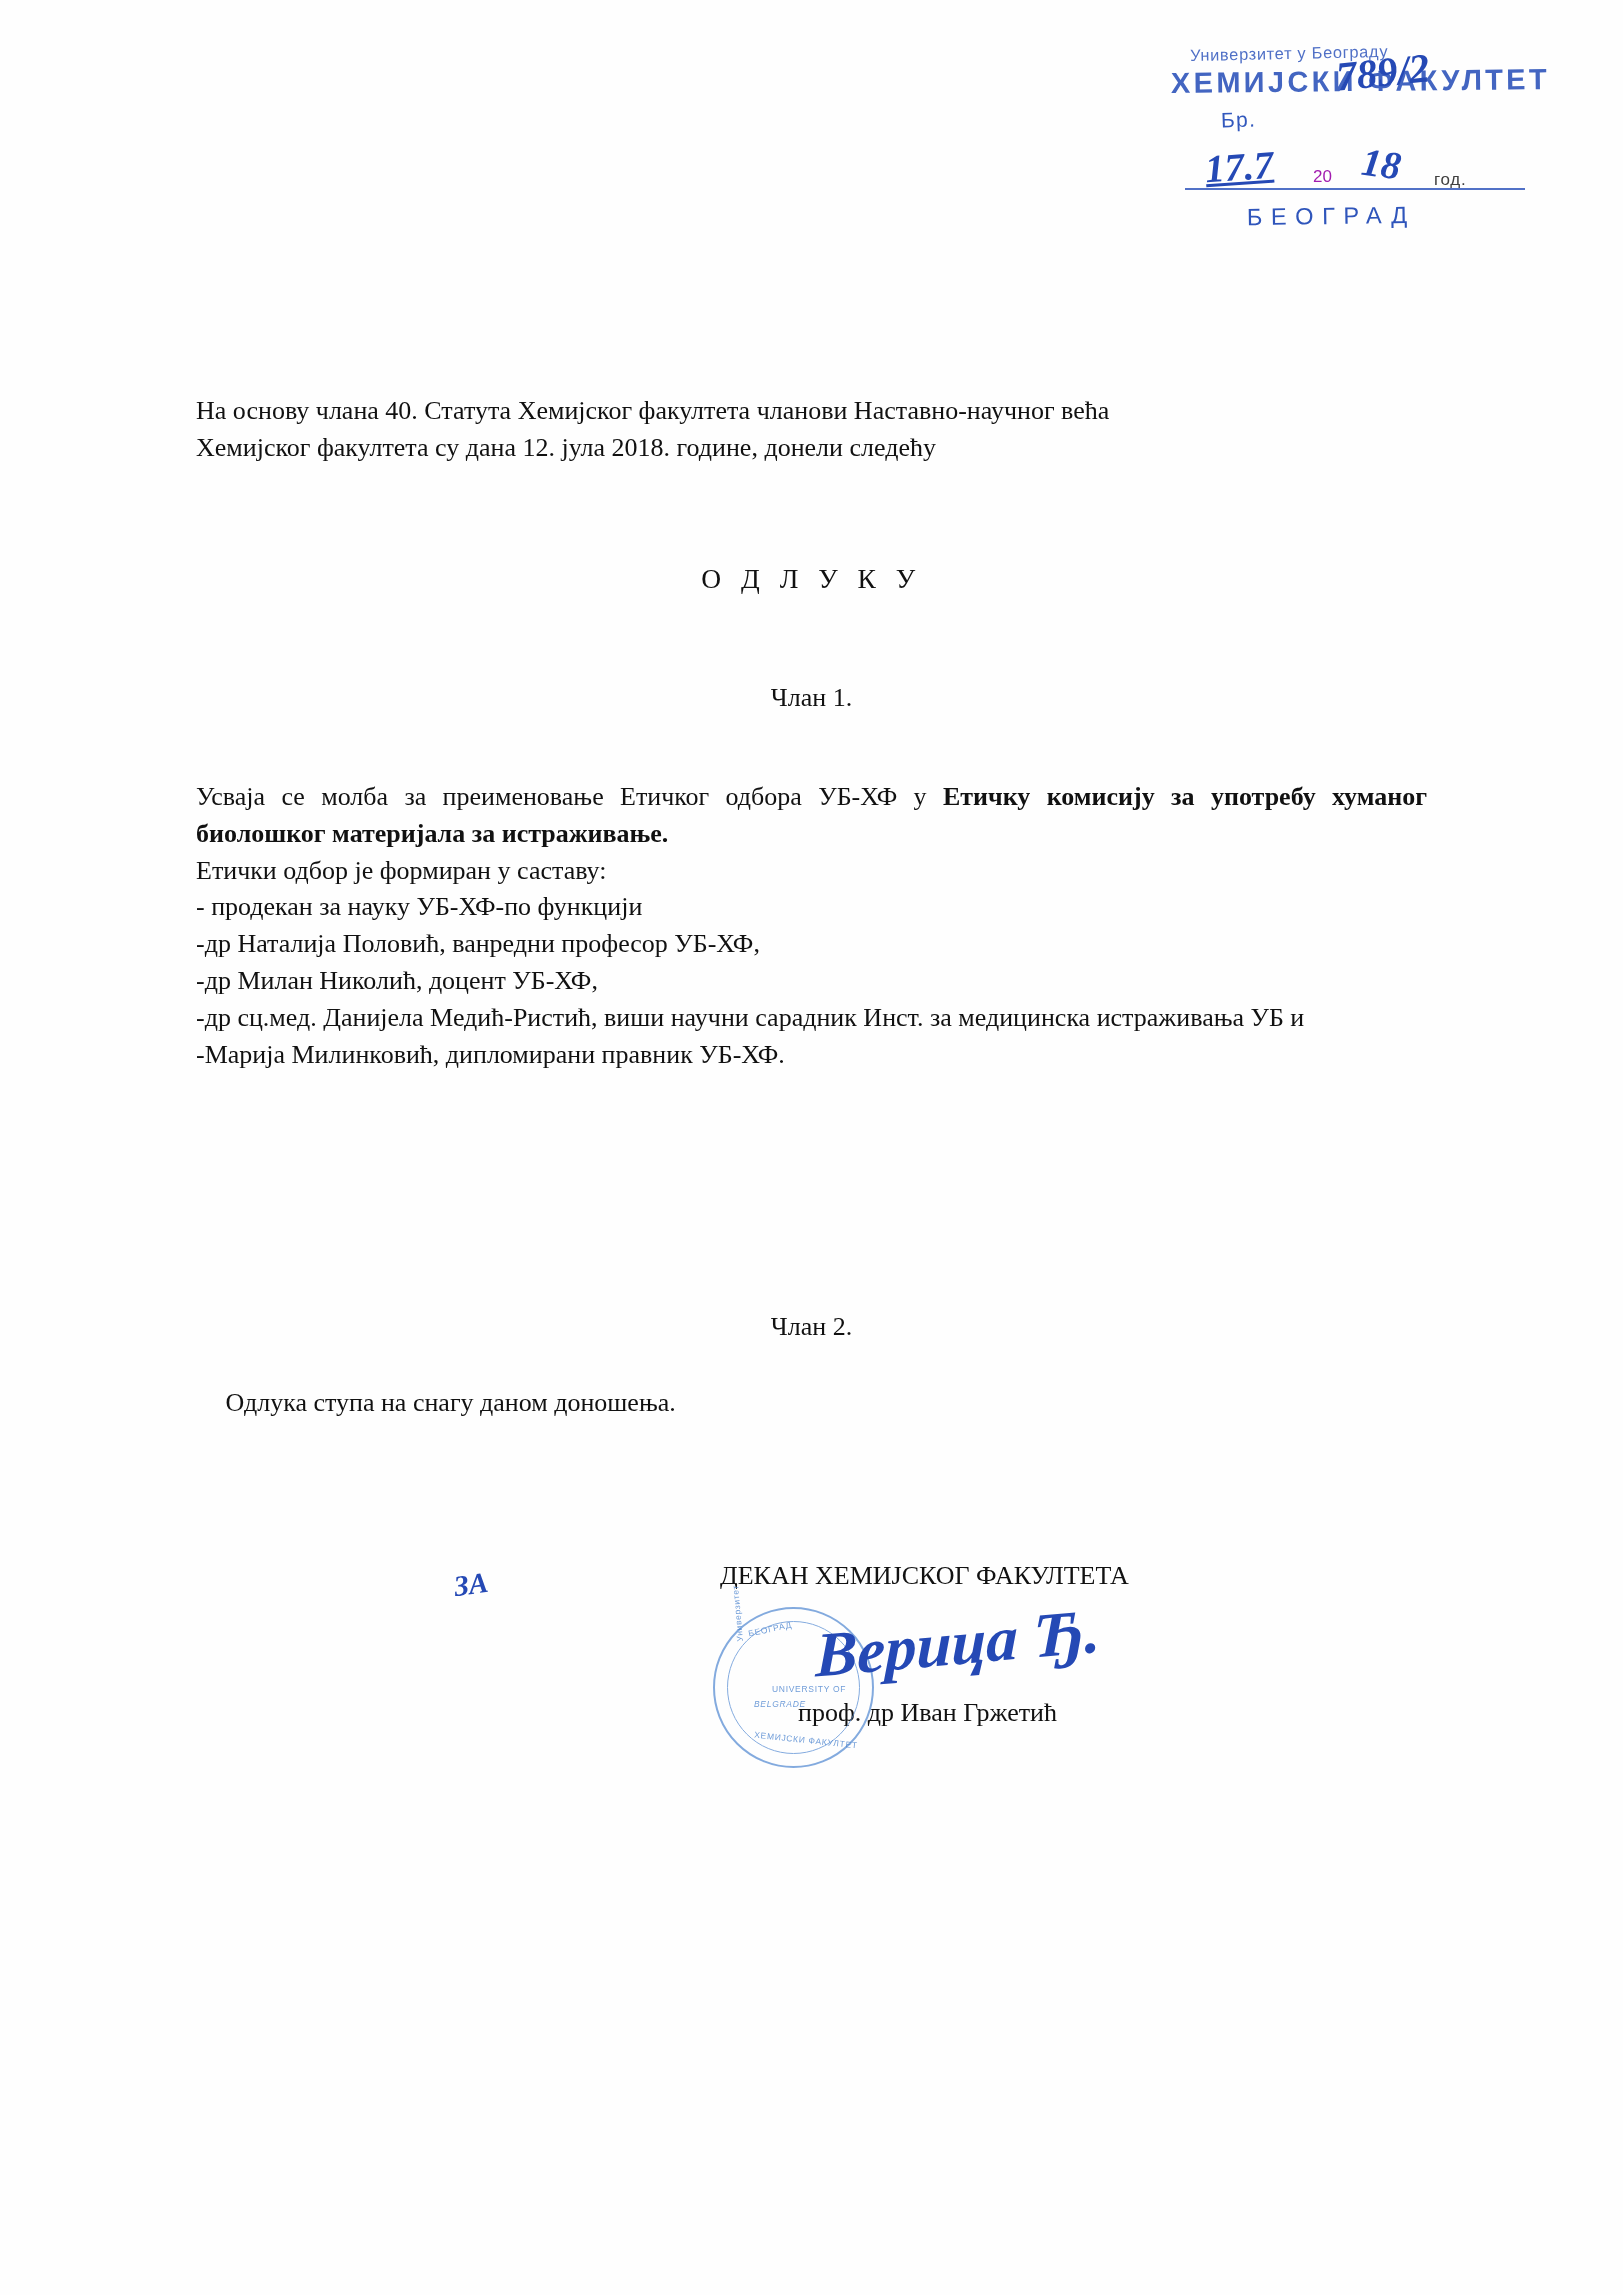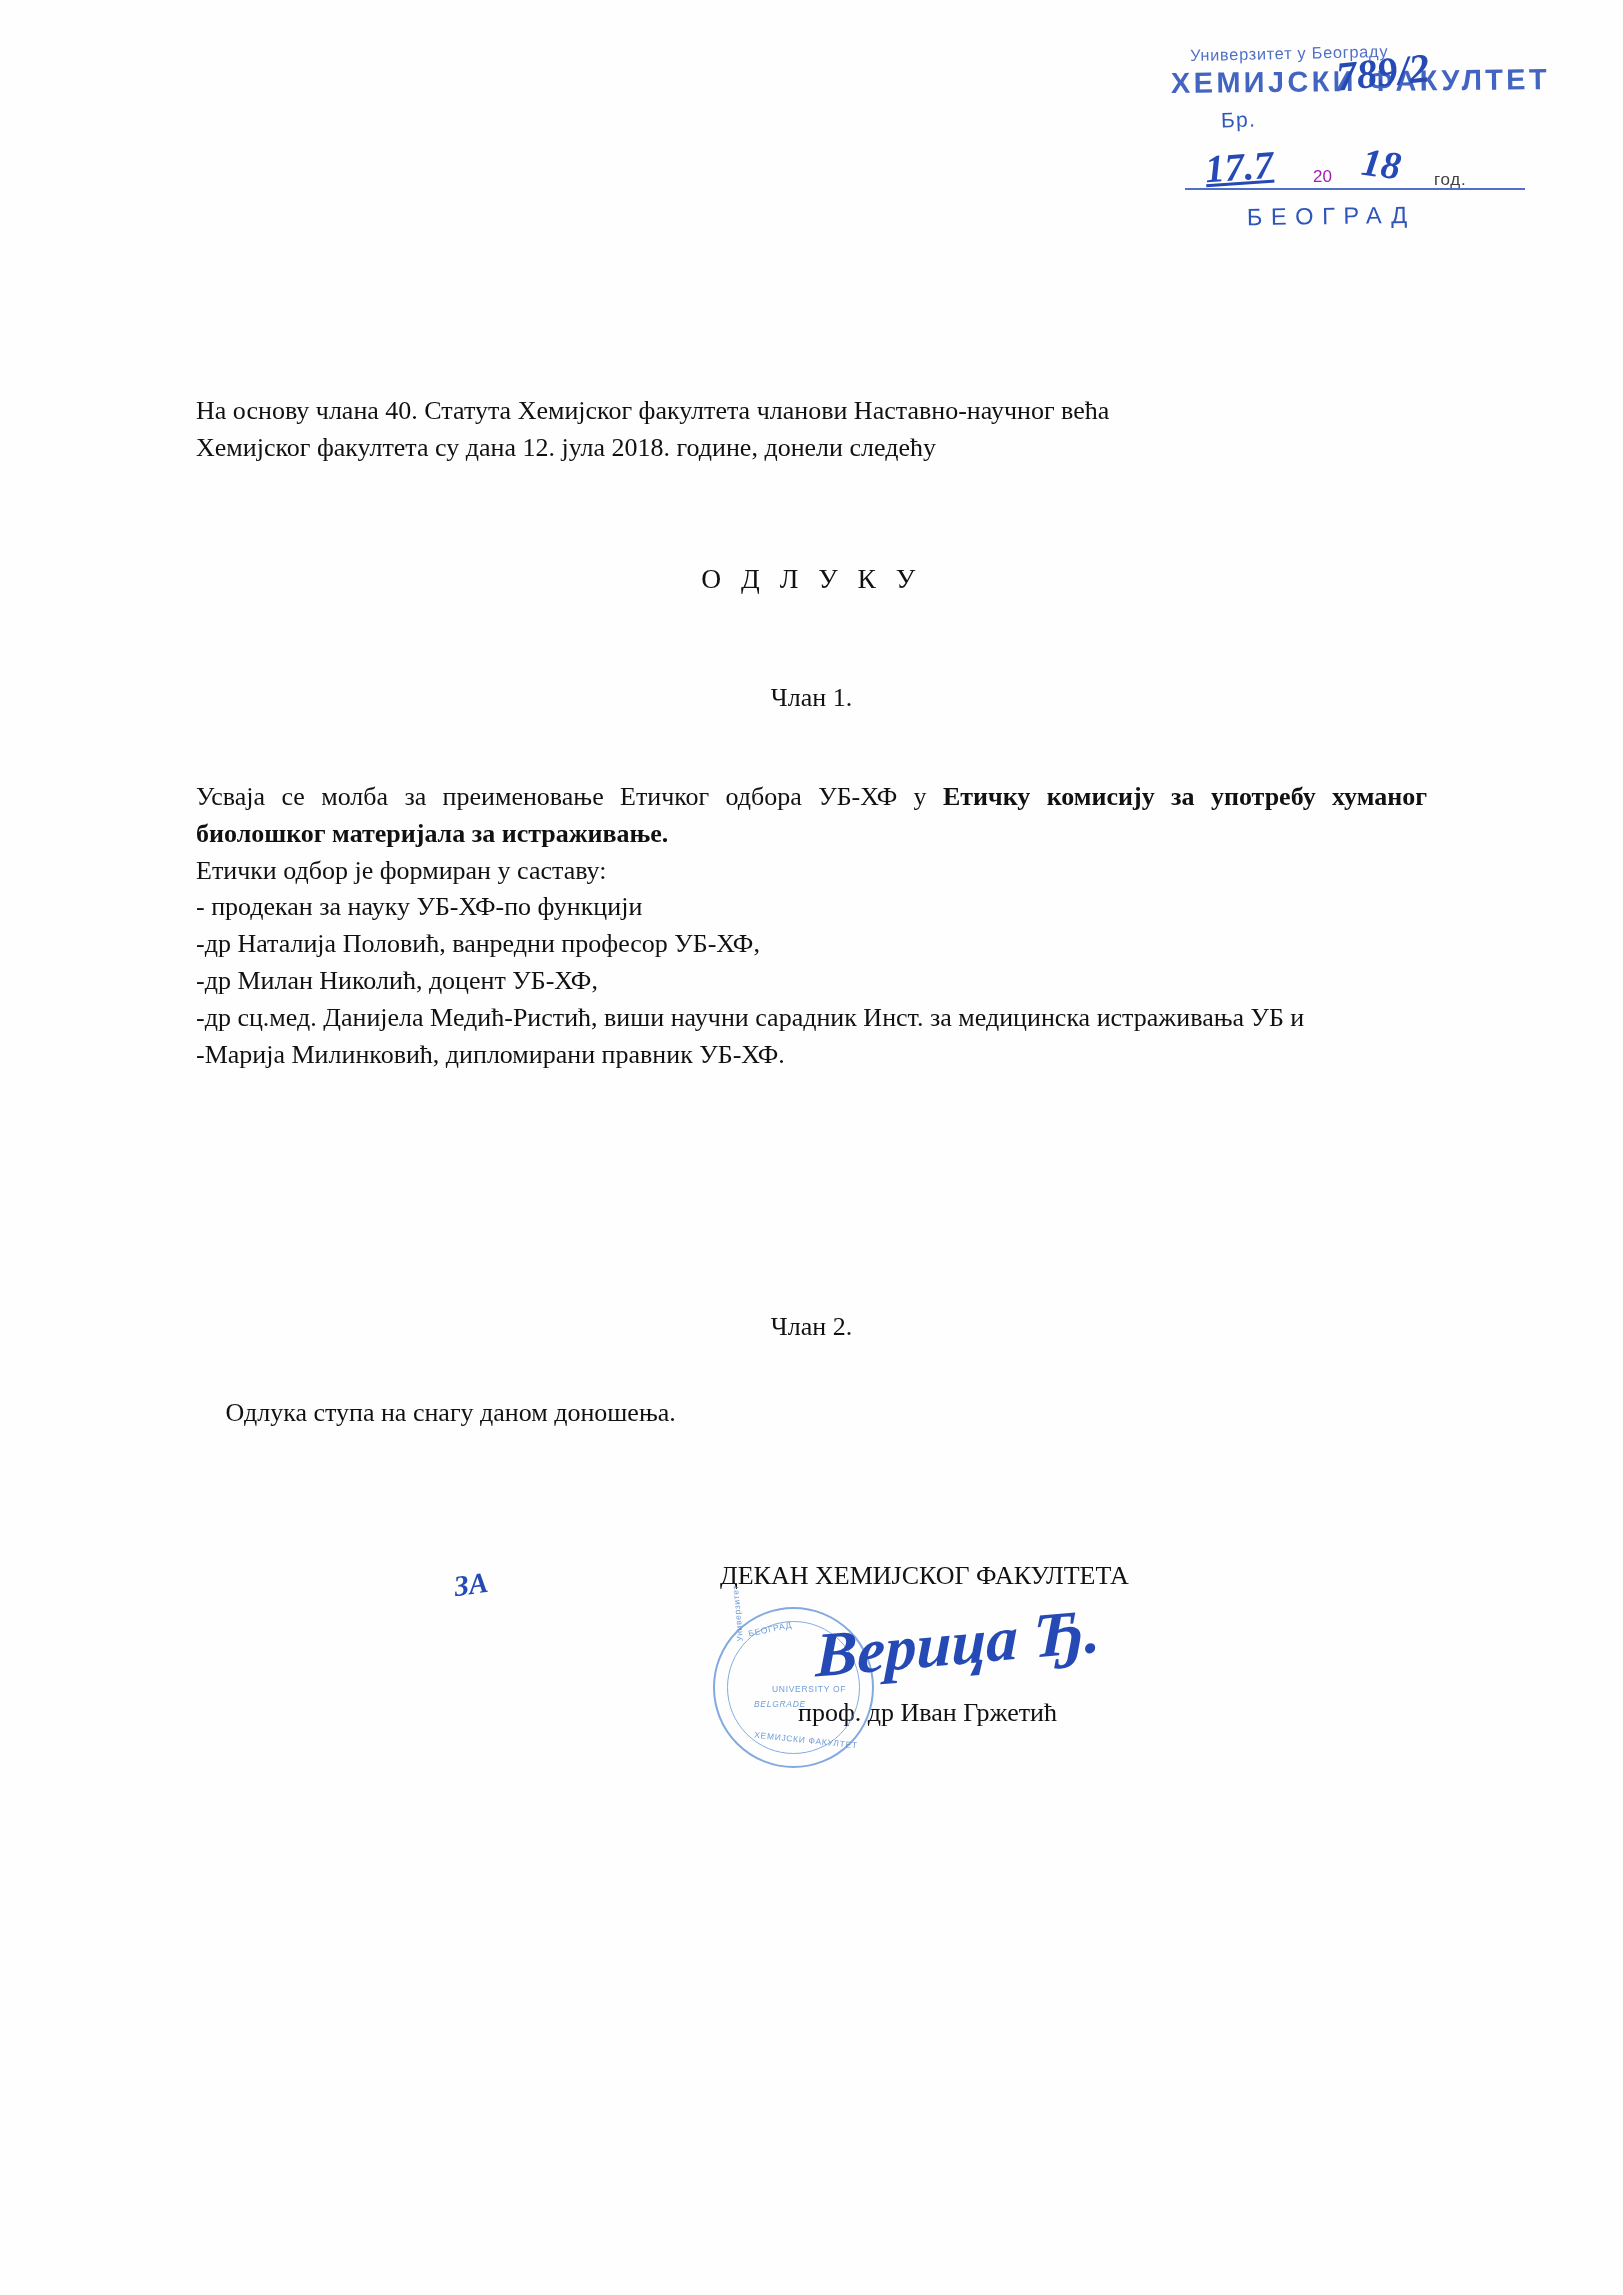--- a/index.html
+++ b/index.html
@@ -176,21 +176,21 @@
     top: 1309px;
     width: 1231px;
     font-size: 26px;
     line-height: 1.42;
   }
   .block-2 .heading {
     text-align: center;
     font-size: 26px;
   }
   .block-2 .body {
-    margin-top: 49px;
+    margin-top: 39px;
     padding-left: 29.5px;
   }
 
   
   .sign {
     position: absolute;
     left: 196px;
     top: 1561px;
     width: 1231px;
     font-size: 26px;

